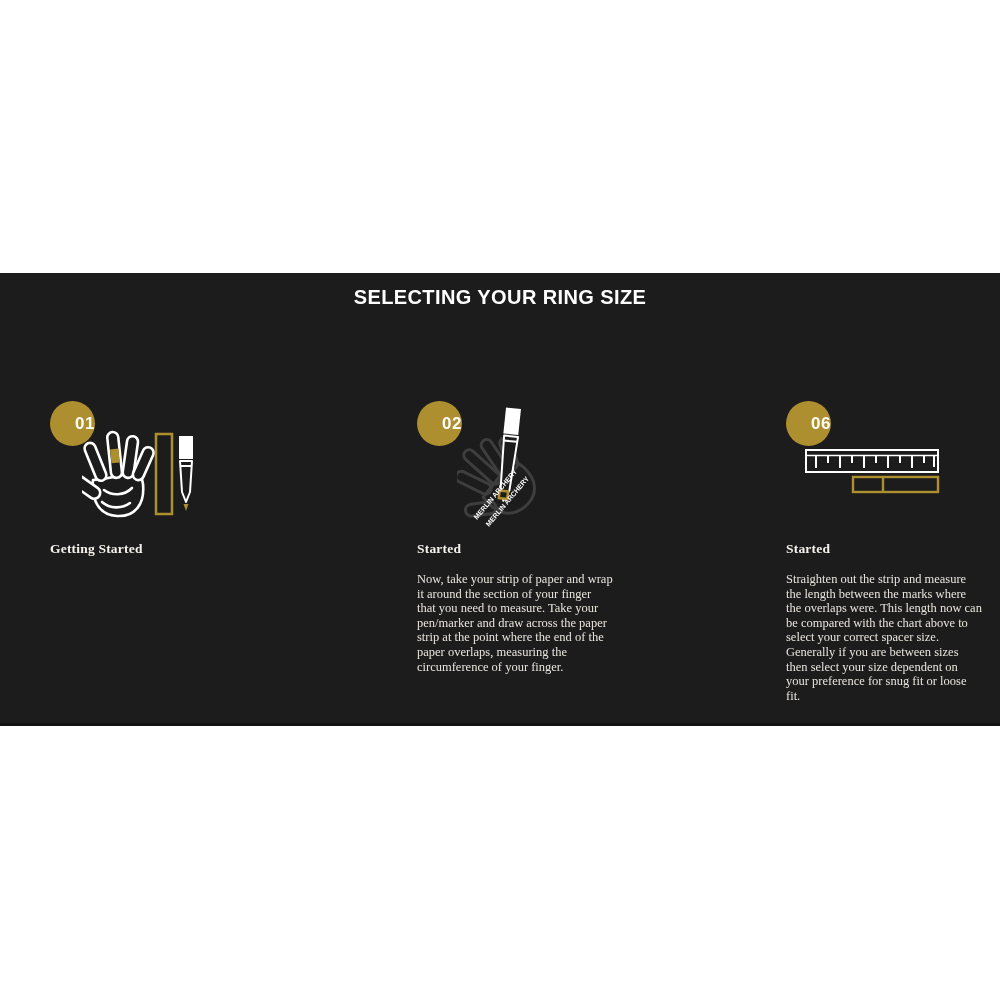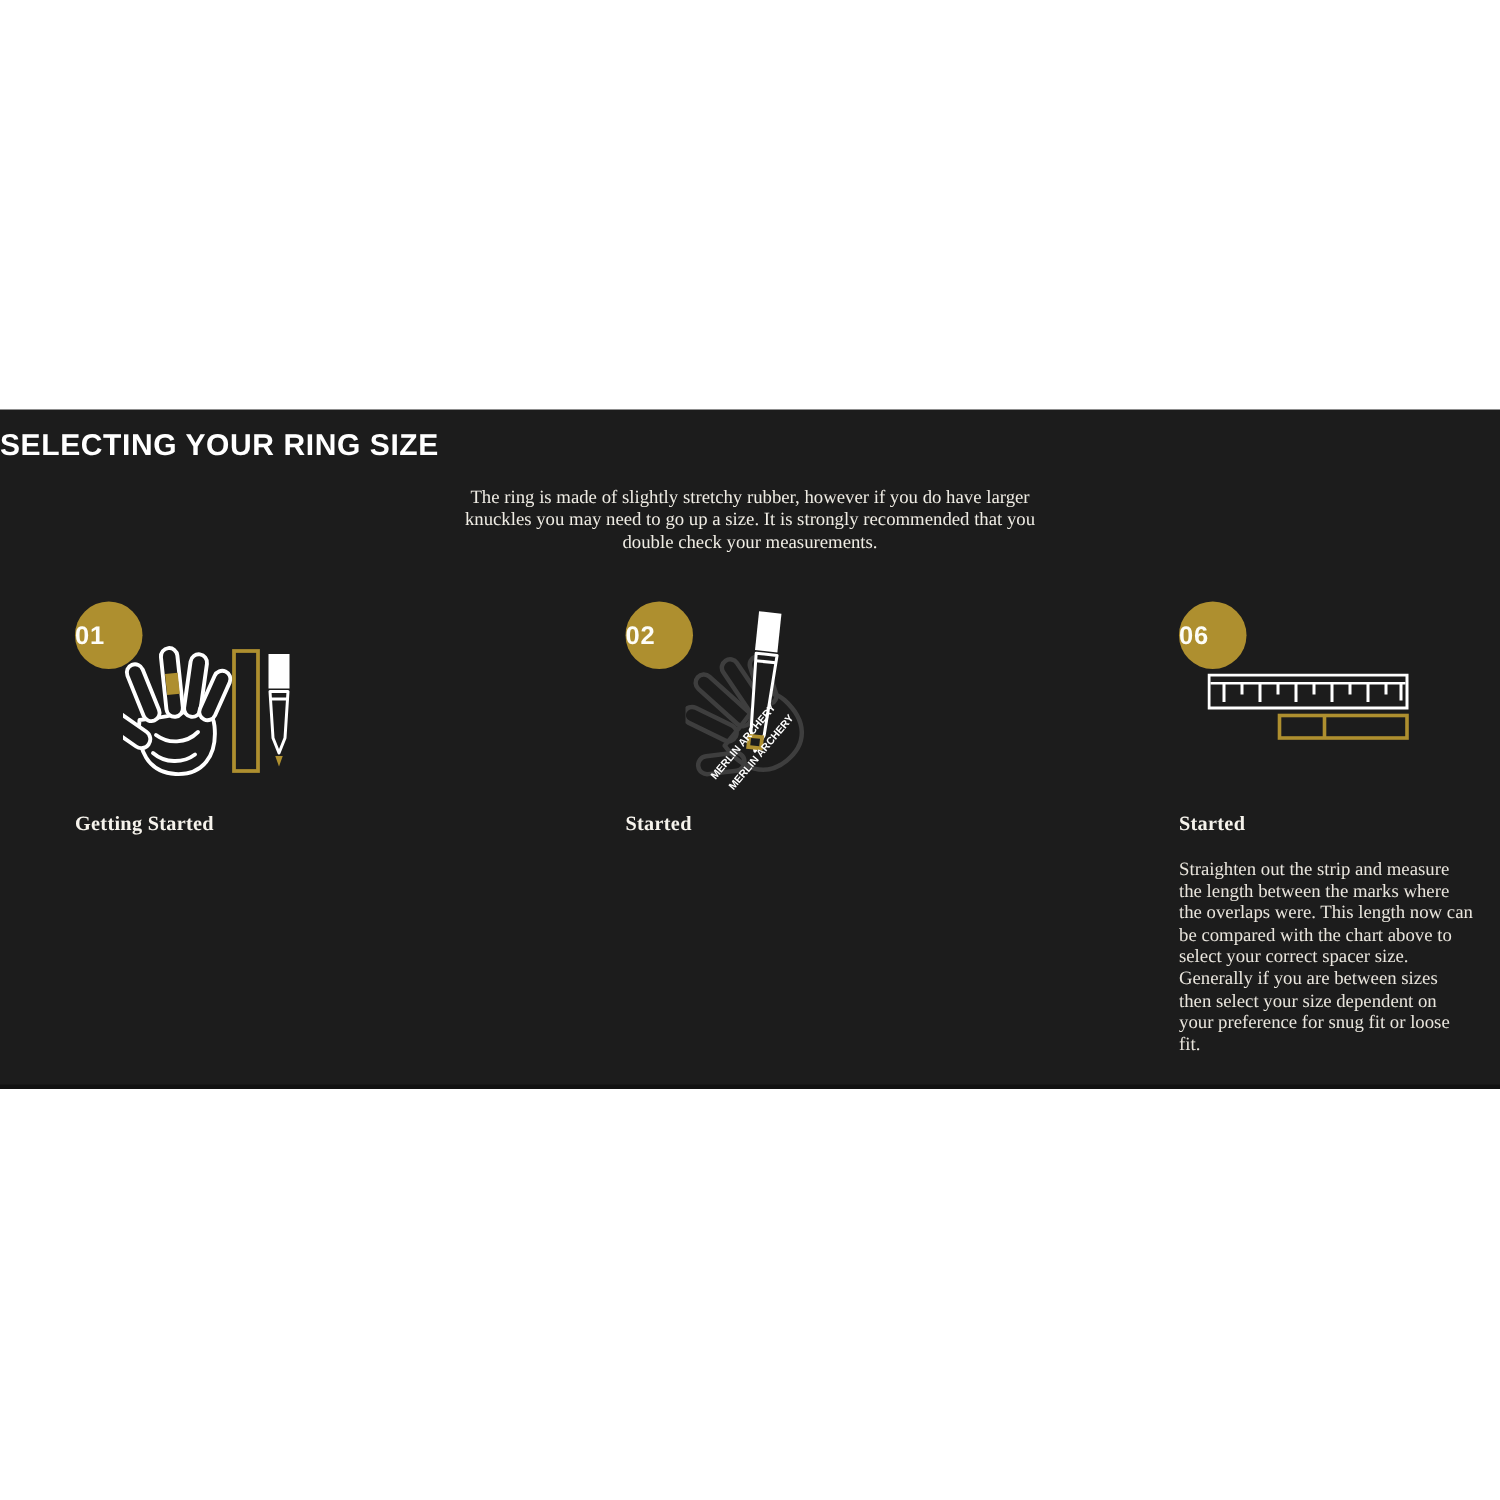--- a/index.html
+++ b/index.html
@@ -1,48 +1,47 @@
 <!DOCTYPE html>
 <html style="--gold: #ae8f2f; --panel_bg: #1c1c1c; --hand_gray: #3e3e3e; --text: #e9e5dd;"><head>
 <meta charset="utf-8">
 <style>
   html,body{margin:0;padding:0;background:#ffffff;}
   .page{position:relative;width:1000px;height:1000px;background:#ffffff;overflow:hidden;
         font-family:"Liberation Serif",serif;}
   .panel{position:absolute;left:0;top:273px;width:1000px;height:450px;
          background:var(--panel_bg,#1c1c1c);border-bottom:3px solid #121212;}
-  .title{position:absolute;top:13px;left:0;width:100%;margin:0;
+  .title{position:absolute;top:13px;left:0;width:100%;margin:0;text-align:center;
          color:#ffffff;font-family:"Liberation Sans",sans-serif;font-weight:bold;
          font-size:20px;letter-spacing:.4px;}
   .subtitle{position:absolute;top:51px;left:50%;transform:translateX(-50%);width:402px;
             margin:0;text-align:center;color:#efece4;font-size:12.5px;line-height:15px;}
   .step{position:absolute;top:127px;width:196px;}
   .step-1{left:50px;}
   .step-2{left:417px;}
   .step-3{left:786px;}
   .icon-row{position:relative;height:141px;}
   .badge{position:absolute;left:0;top:1px;width:45px;height:45px;border-radius:50%;
          background:var(--gold,#ae8f2f);color:#fdfdf8;display:flex;align-items:center;
-         justify-content:flex-start;font-family:"Liberation Sans",sans-serif;font-weight:bold;
+         justify-content:flex-end;font-family:"Liberation Sans",sans-serif;font-weight:bold;
          font-size:17px;letter-spacing:.5px;}
   .icon{position:absolute;}
   .icon-1{left:32px;top:28px;}
   .icon-2{left:40px;top:6px;}
   .icon-3{left:19px;top:49px;}
   .step h3{margin:0 0 15px 0;font-size:13.5px;font-weight:bold;color:#f6f3ec;letter-spacing:.2px;}
   .step p{margin:0 0 14px 0;font-size:12.5px;line-height:14.6px;color:var(--text,#e9e5dd);}
 </style>
 </head>
 <body>
 
 <div class="page">
   <section class="panel">
 
     <h2 class="title">SELECTING YOUR RING SIZE</h2>
-    <p class="subtitle">The ring is made of slightly stretchy rubber, however if you do have larger knuckles you may need to go up a size. It is strongly recommended that you double check your measurements.</p>
 
     <div class="step step-1">
       <div class="icon-row">
         <div class="badge">
           <span>01</span>
         </div>
         <svg class="icon icon-1" width="114" height="96" viewBox="0 0 114 96">
           <g stroke="#ffffff" stroke-width="2.6" stroke-linecap="round" stroke-linejoin="round">
             <path d="M11 52 C9 72 17 87 35 88 C53 89 63 76 61 56 C60 47 54 43 47 45 C35 49 22 51 11 52 Z" fill="var(--panel_bg,#1c1c1c)"></path>
             <rect x="8" y="14" width="11" height="40" rx="5.5" fill="var(--panel_bg,#1c1c1c)" transform="rotate(-22 13 34)"></rect>
@@ -85,20 +84,21 @@
             <path d="M45 30 L59 30 L56 84 L51 95 L47 82 Z" fill="var(--panel_bg,#1c1c1c)" stroke="#ffffff" stroke-width="2" stroke-linejoin="round"></path>
             <line x1="45" y1="35" x2="58.5" y2="35" stroke="#ffffff" stroke-width="2"></line>
             <rect x="45" y="84" width="11" height="10" fill="var(--gold,#ae8f2f)"></rect>
             <rect x="47.5" y="86.5" width="6" height="5" fill="#1c1c1c"></rect>
           </g>
           <text transform="translate(20 114) rotate(-50)" font-family="Liberation Sans, sans-serif" font-size="7" font-weight="bold" fill="#ffffff">MERLIN ARCHERY</text>
           <text transform="translate(32 121) rotate(-50)" font-family="Liberation Sans, sans-serif" font-size="7" font-weight="bold" fill="#ffffff">MERLIN ARCHERY</text>
         </svg>
       </div>
       <h3>Started</h3>
+      <p>Now, take your strip of paper and wrap it around the section of your finger that you need to measure. Take your pen/marker and draw across the paper strip at the point where the end of the paper overlaps, measuring the circumference of your finger.</p>
     </div>
 
     <div class="step step-3">
       <div class="icon-row">
         <div class="badge">
           <span>06</span>
         </div>
         <svg class="icon icon-3" width="135" height="46" viewBox="0 0 135 46">
           <rect x="1" y="1" width="132" height="22" fill="none" stroke="#ffffff" stroke-width="2"></rect>
           <line x1="2" y1="6.5" x2="132" y2="6.5" stroke="#ffffff" stroke-width="1.6"></line>

